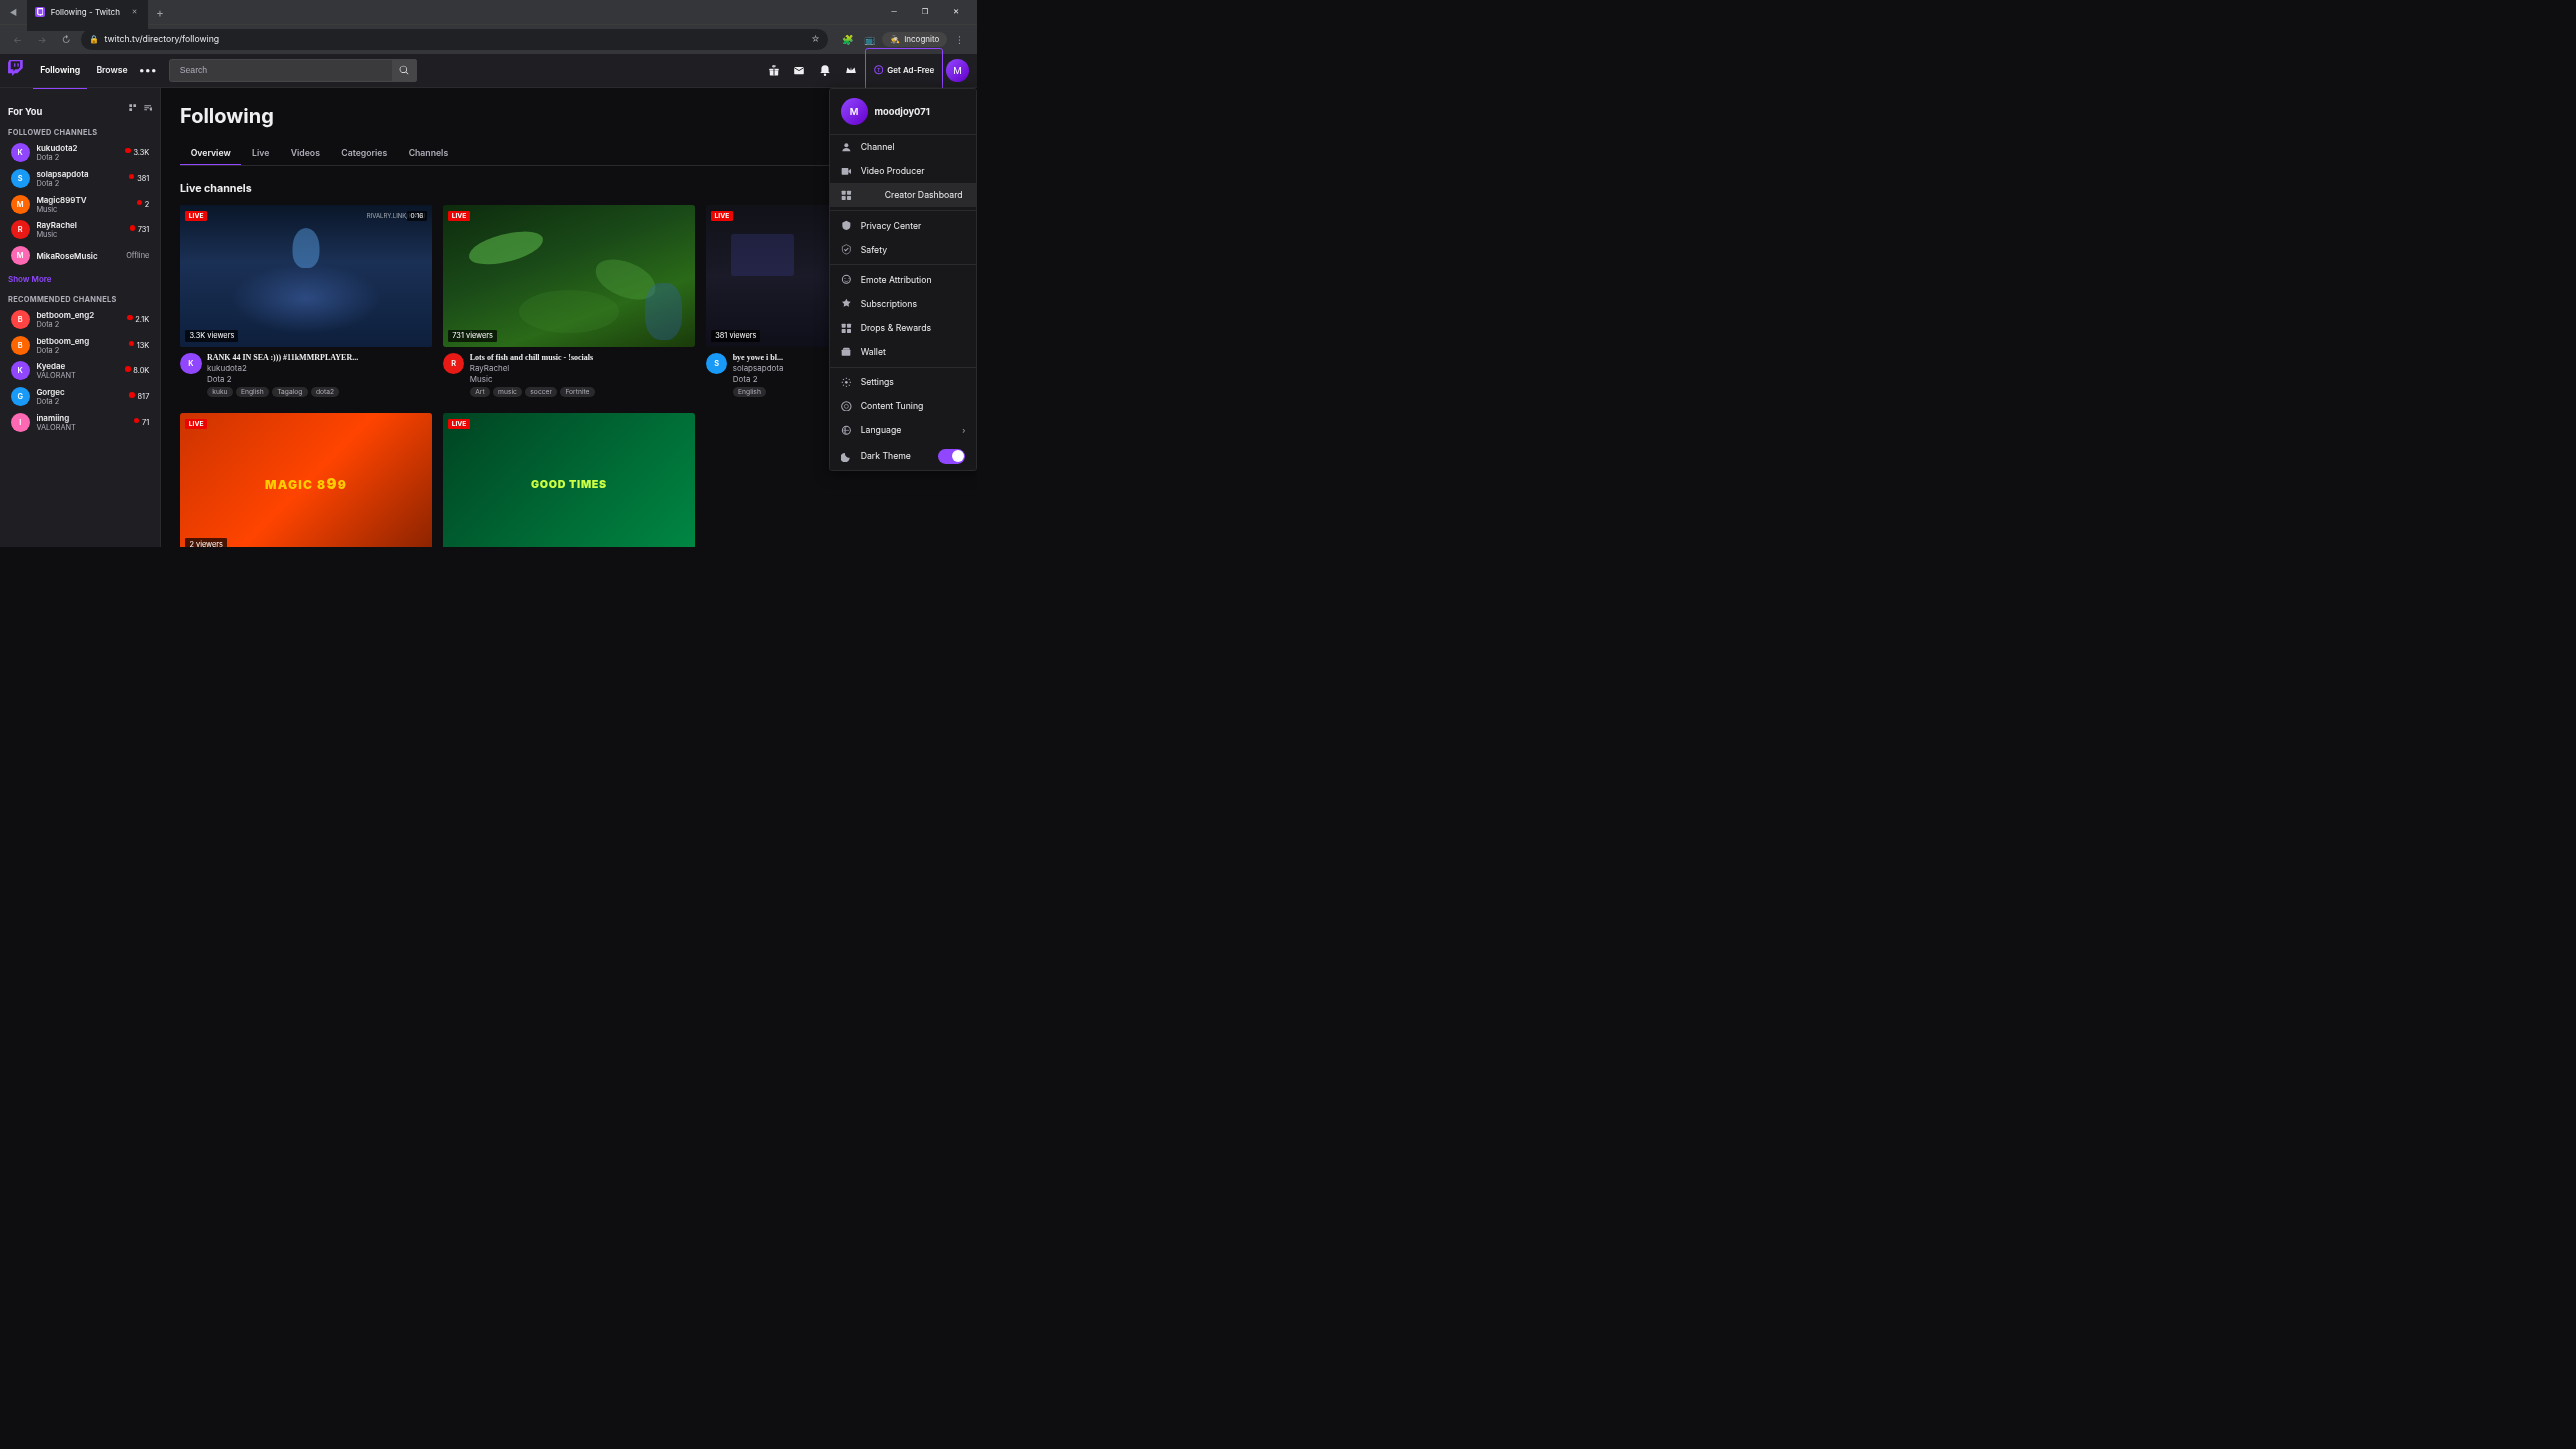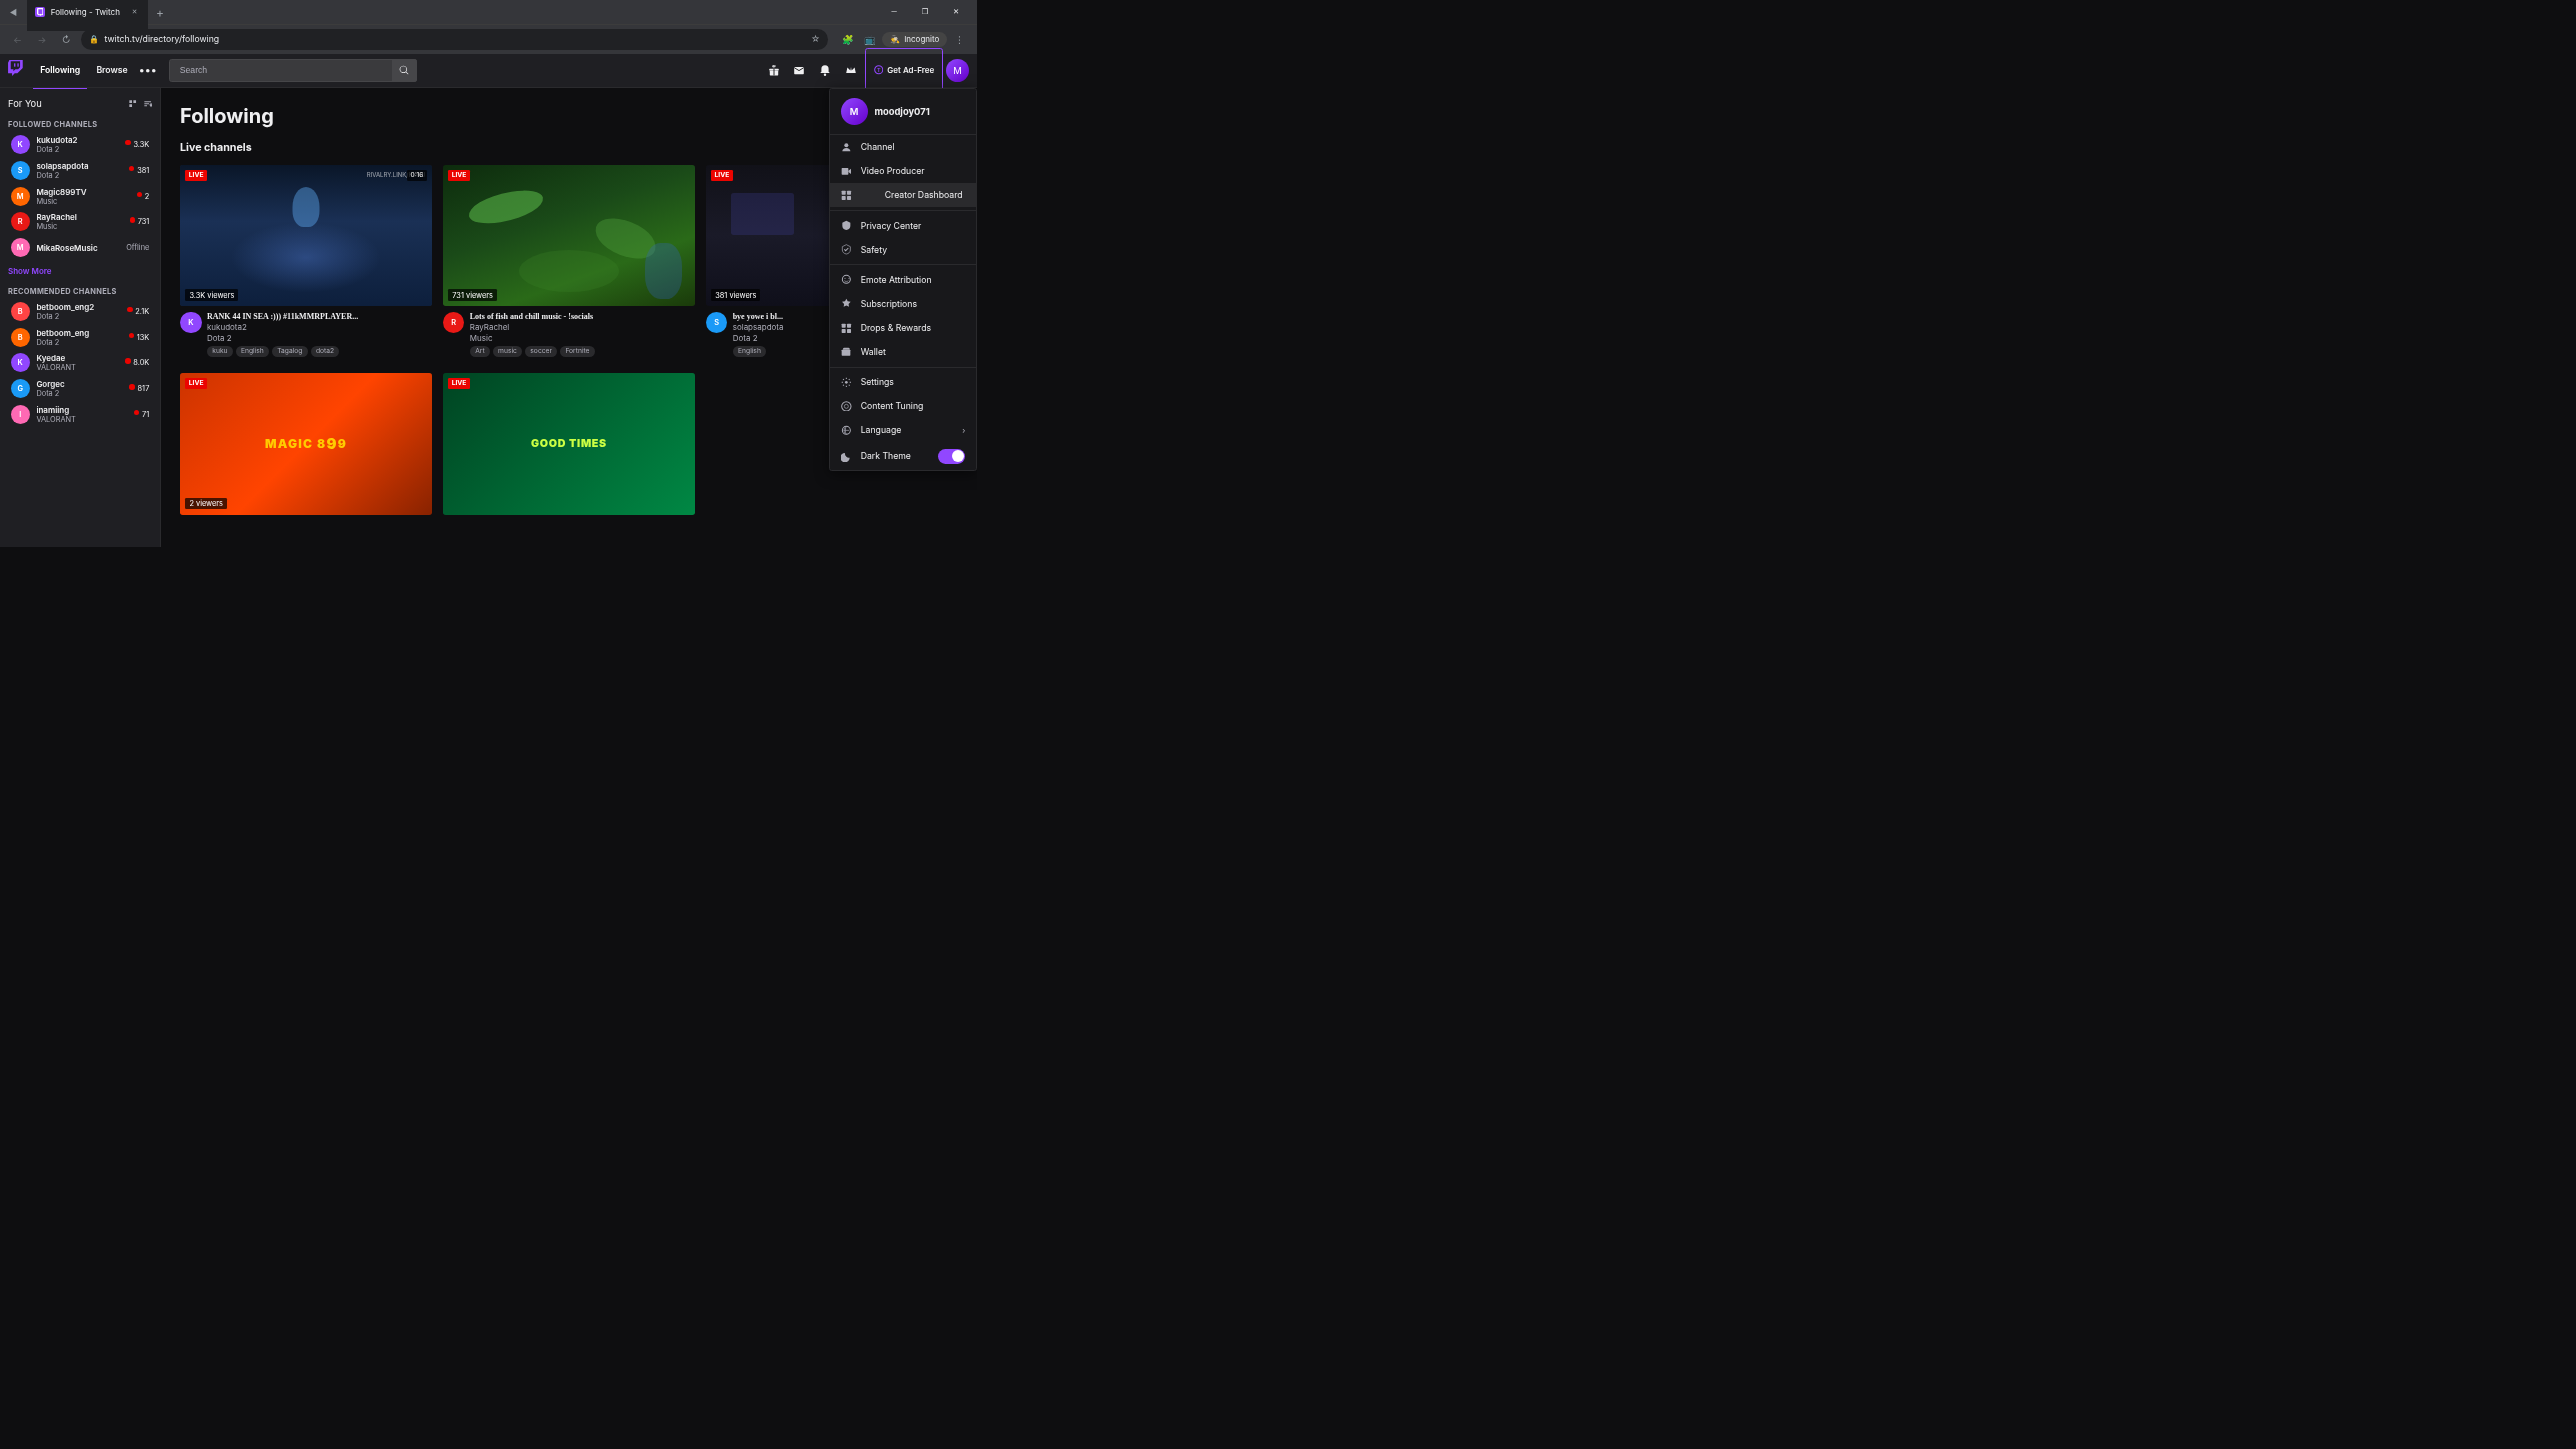--- a/index.html
+++ b/index.html
@@ -299,22 +299,23 @@
 
     .sidebar-section-header {
       display: flex;
       align-items: center;
       justify-content: space-between;
       padding: 2.7px 8px;
       margin-bottom: 2.7px;
     }
     .sidebar-for-you {
       font-size: 9.4px;
-      font-weight: 400;
-      color: #efeff1;
+      font-weight: 700;
+      color: #efeff1;
+      margin-top: 8px;
     }
     .sidebar-section-title {
       font-size: 7.4px;
       font-weight: 700;
       color: #adadb8;
       text-transform: uppercase;
       letter-spacing: 0.3px;
       padding: 5.4px 8px 2.7px;
     }
     .sidebar-icon-btn {
@@ -1054,20 +1055,27 @@
           <div class="channel-viewers">
             <div class="live-dot"></div>
             <span>71</span>
           </div>
         </div>
       </div>
 
       <div class="content-area">
         <h1 class="page-title">Following</h1>
 
+        <div class="page-tabs">
+          <div class="page-tab active">Overview</div>
+          <div class="page-tab">Live</div>
+          <div class="page-tab">Videos</div>
+          <div class="page-tab">Categories</div>
+          <div class="page-tab">Channels</div>
+        </div>
 
         <div class="section-title">Live channels</div>
 
         <div class="stream-grid">
 
           <div class="stream-card">
             <div class="stream-thumbnail">
               <div class="thumb-dota-overlay">
 
                 <div style="position:absolute;top:0;left:0;right:0;bottom:0;background:linear-gradient(180deg,#0a1628 0%,#1a3055 40%,#0d1f3c 100%);">

